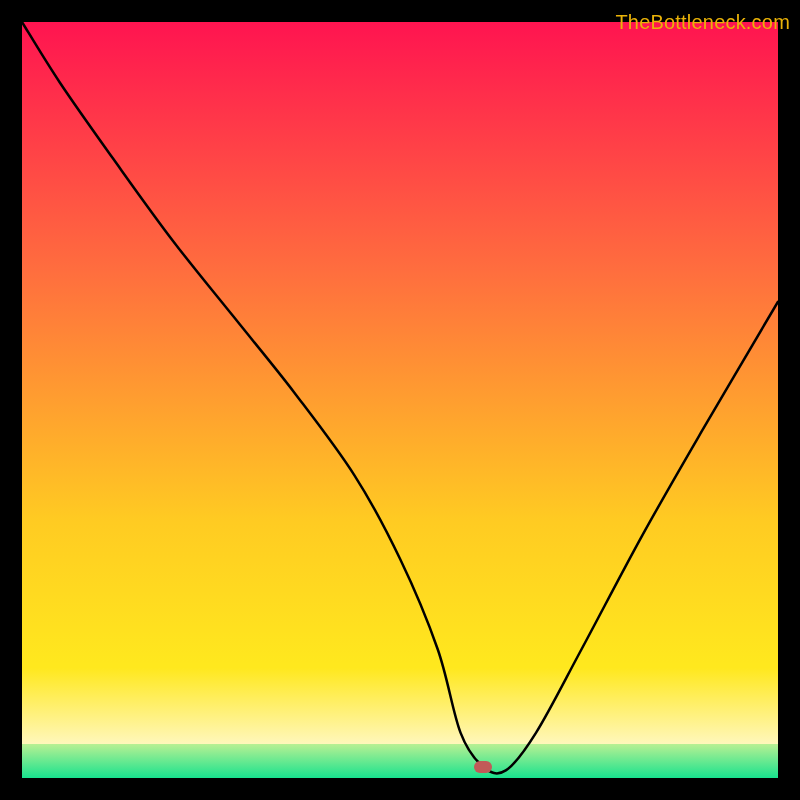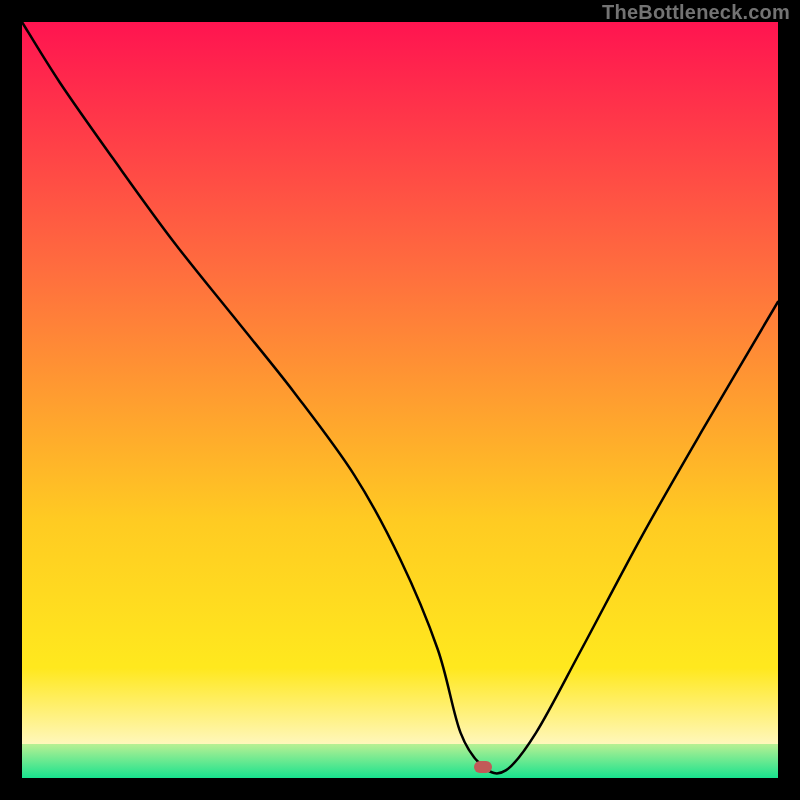--- a/index.html
+++ b/index.html
@@ -41,26 +41,26 @@
   .marker {
     position: absolute;
     width: 18px;
     height: 12px;
     background: #c15a58;
     border-radius: 6px;
     transform: translate(-50%, -50%);
   }
   .watermark {
     position: absolute;
-    top: 1px;
+    top: 11px;
     right: 10px;
     font-family: Arial, Helvetica, sans-serif;
     font-size: 20px;
-    color: #737373;
-    font-weight: 700;
+    color: #eab308;
+    font-weight: 400;
     letter-spacing: 0.2px;
   }
 </style>
 </head>
 <body>
 <div class="frame">
 
   <div class="plot-area">
 
     <div class="gradient-bg" id="grad-main" style="background: linear-gradient(rgb(255, 20, 80) 0%, rgb(255, 110, 62) 33%, rgb(255, 203, 34) 66%, rgb(255, 232, 30) 85%, rgb(255, 232, 30) 100%);"></div>

